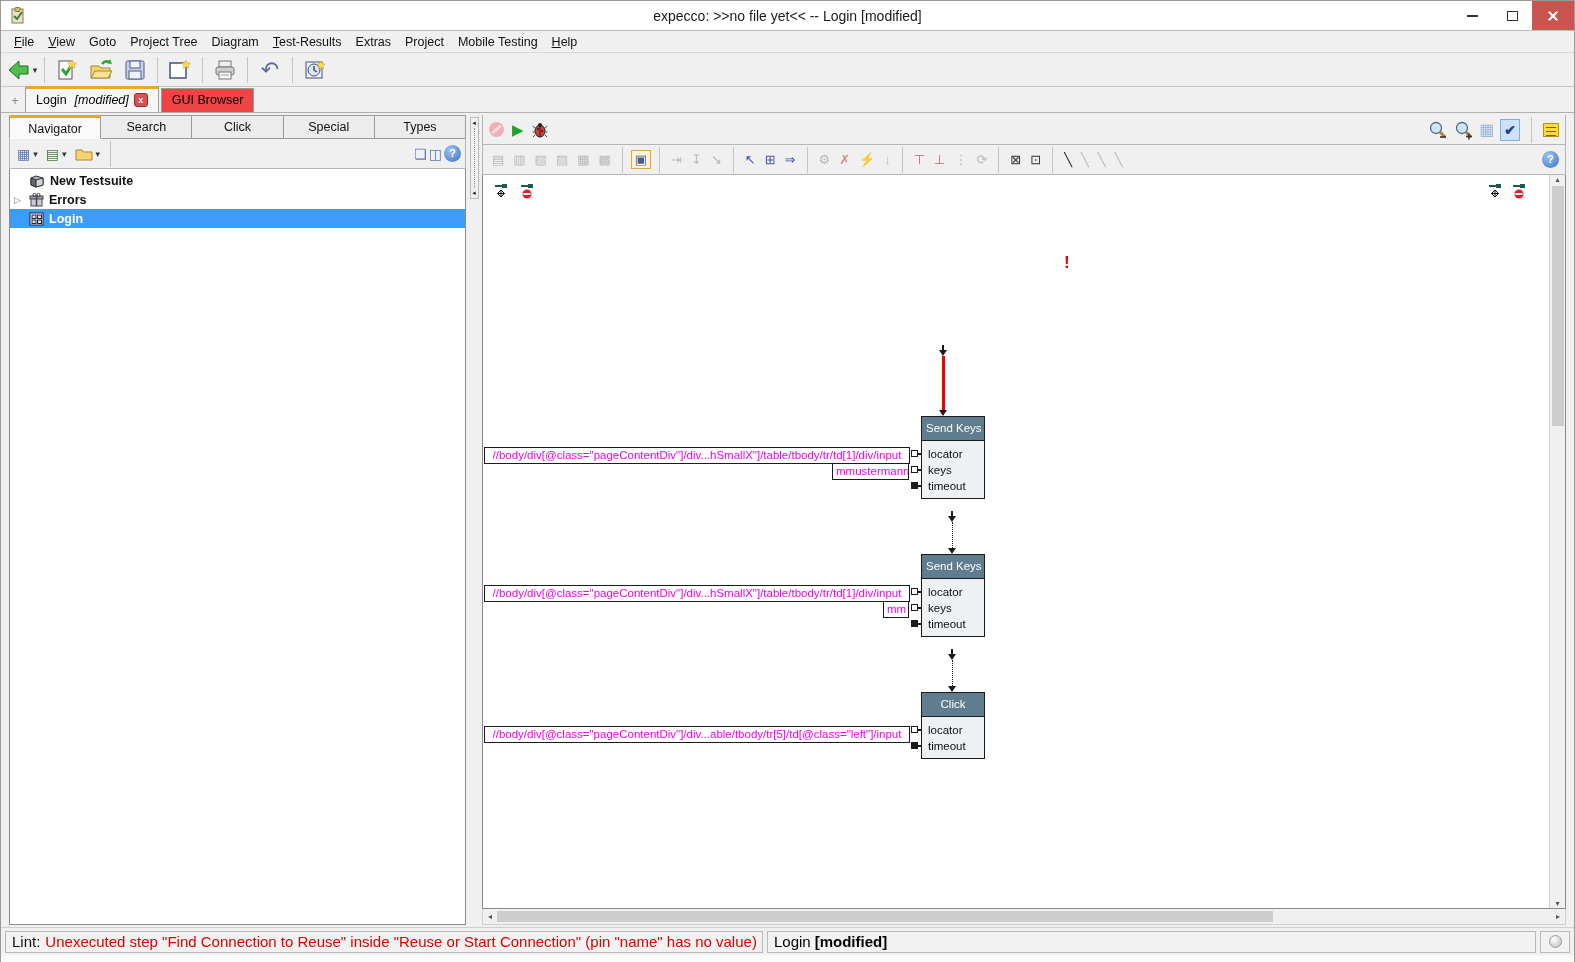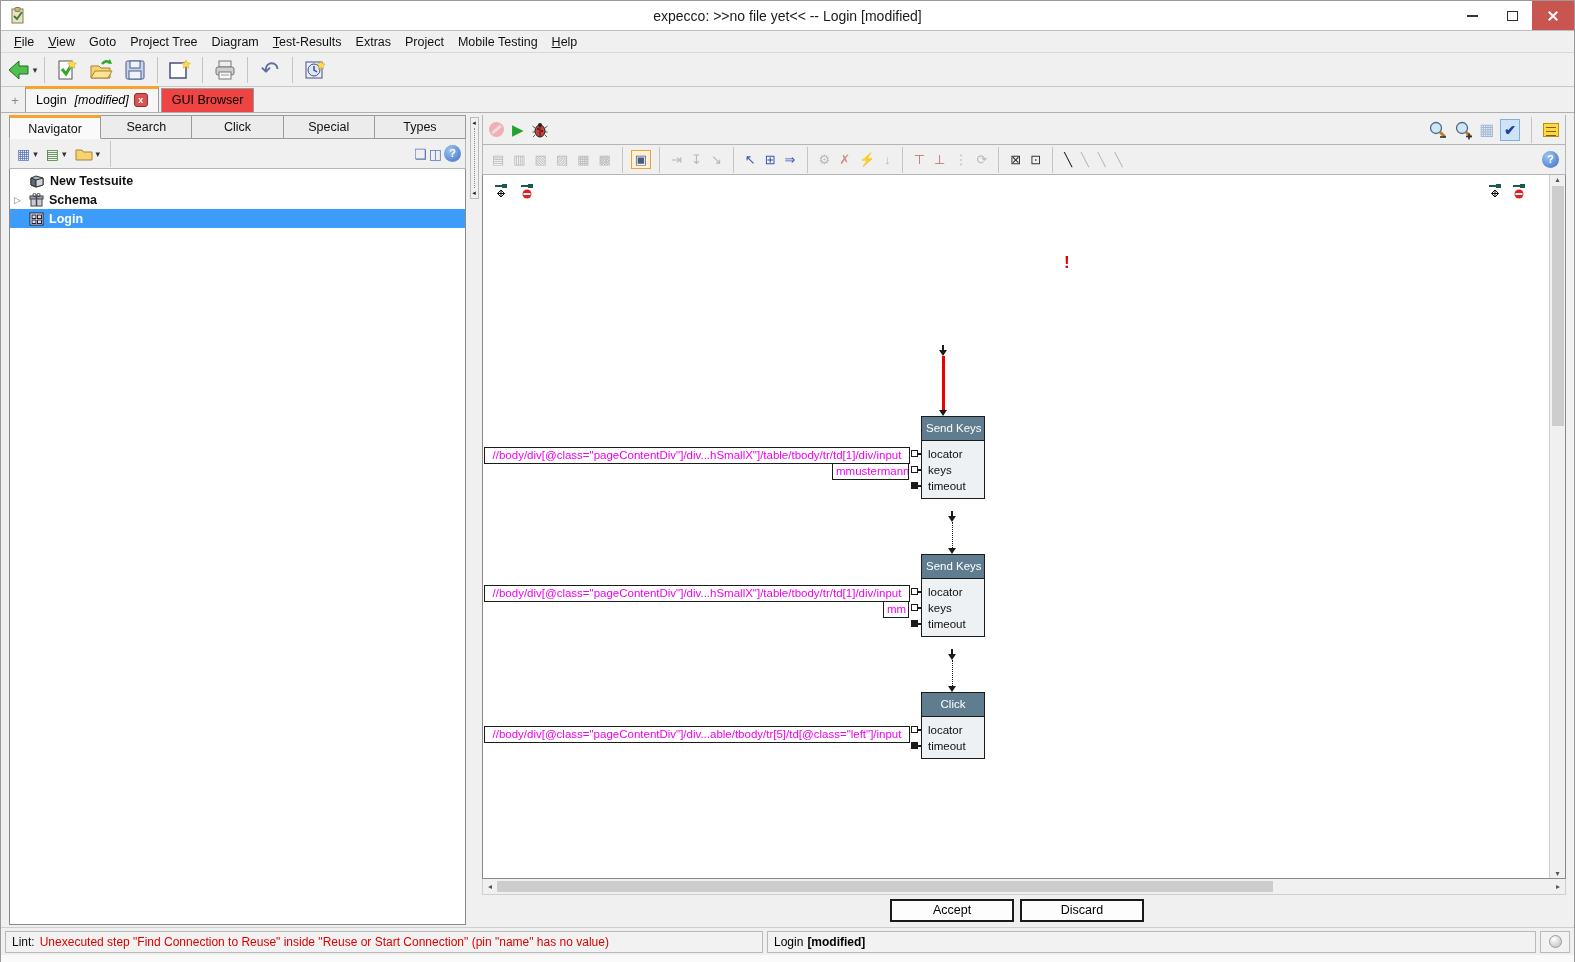--- a/index.html
+++ b/index.html
@@ -111,21 +111,21 @@
 
   .valuebox { position:absolute; height:17px; border:1.5px solid #1b1b1b; background:#fff; color:#f000f0; font-size:11.5px; line-height:14px; text-align:center; white-space:nowrap; overflow:hidden; padding:0 3px; }
   .valuebox::after { content:""; position:absolute; right:-14px; top:6px; width:13px; height:2px; background:#9a9a9a; }
 
   
   .accept-row { height:30px; display:flex; align-items:center; gap:6px; padding-left:408px; background:#f0f0f0; }
   .action-btn { width:124px; height:23px; background:#fdfdfd; border:2px solid #1a1a1a; font-size:12.5px; font-family:"Liberation Sans",sans-serif; text-align:center; line-height:19px; }
 
   
   .statusbar { height:28px; margin-top:2px; background:#f0f0f0; border-top:1px solid #cfcfcf; display:flex; align-items:center; padding:2px 4px; gap:4px; }
-  .status-cell { border:1px solid #b9b9b9; background:#f2f2f2; height:22px; display:flex; align-items:center; padding:0 6px; font-size:12px; }
+  .status-cell { border:1px solid #b9b9b9; background:#f2f2f2; height:22px; display:flex; align-items:center; padding:0 6px; font-size:15px; }
   .status-lint { width:758px; overflow:hidden; white-space:nowrap; }
   .lint-label { color:#111; margin-right:5px; }
   .lint-msg { color:#e00000; }
   .status-doc { flex:1; }
   .status-doc b { margin-left:4px; }
   .status-ind { width:30px; justify-content:center; }
   .ind-ball { width:13px; height:13px; border-radius:50%; background:radial-gradient(circle at 35% 30%, #ffffff, #b9b9b9); border:1px solid #9a9a9a; }
   .bottom-strip { height:8px; background:#fafafa; }
 </style>
 </head>
@@ -282,21 +282,21 @@
         </div>
         <div class="tree-row">
           <span class="expander">▷</span>
           <svg width="15" height="14" viewBox="0 0 15 14">
             <rect x="2" y="5" width="11" height="8" fill="#c8ccd8" stroke="#444"></rect>
             <rect x="1" y="3" width="13" height="3" fill="#9aa2b8" stroke="#444"></rect>
             <line x1="7.5" y1="3" x2="7.5" y2="13" stroke="#444" stroke-width="1.5"></line>
             <circle cx="5.5" cy="2" r="1.6" fill="none" stroke="#444"></circle>
             <circle cx="9.5" cy="2" r="1.6" fill="none" stroke="#444"></circle>
           </svg>
-          <span>Schema</span>
+          <span>Errors</span>
         </div>
         <div class="tree-row selected">
           <span class="tree-indent"></span>
           <svg width="15" height="14" viewBox="0 0 15 14">
             <rect x="1" y="1" width="13" height="12" fill="#fff" stroke="#223"></rect>
             <rect x="3" y="3" width="4" height="3.5" fill="#dde" stroke="#223"></rect>
             <rect x="8.5" y="3" width="4" height="3.5" fill="#dde" stroke="#223"></rect>
             <rect x="3" y="8" width="4" height="3.5" fill="#dde" stroke="#223"></rect>
             <rect x="8.5" y="8" width="4" height="3.5" fill="#dde" stroke="#223"></rect>
           </svg>
@@ -500,24 +500,20 @@
           <span>▾</span>
         </div>
       </div>
       <div class="hscroll">
         <span class="scroll-arrow">◂</span>
         <div class="hthumb"></div>
         <div style="flex:1"></div>
         <span class="scroll-arrow">▸</span>
       </div>
 
-      <div class="accept-row">
-        <button class="action-btn">Accept</button>
-        <button class="action-btn">Discard</button>
-      </div>
     </div>
   </div>
 
   <div class="statusbar">
     <div class="status-cell status-lint">
       <span class="lint-label">Lint:</span>
       <span class="lint-msg">Unexecuted step "Find Connection to Reuse" inside "Reuse or Start Connection" (pin "name" has no value)</span>
     </div>
     <div class="status-cell status-doc">
       <span>Login</span>

